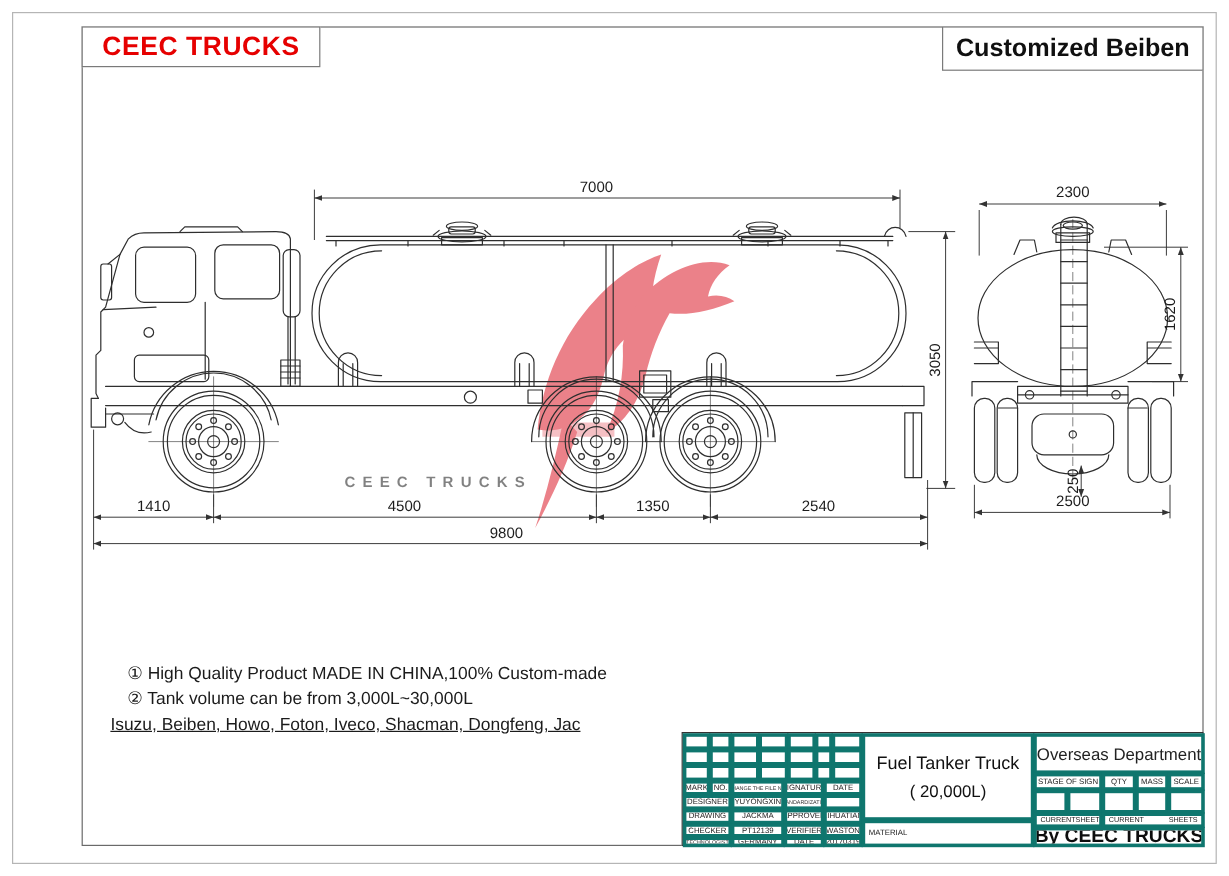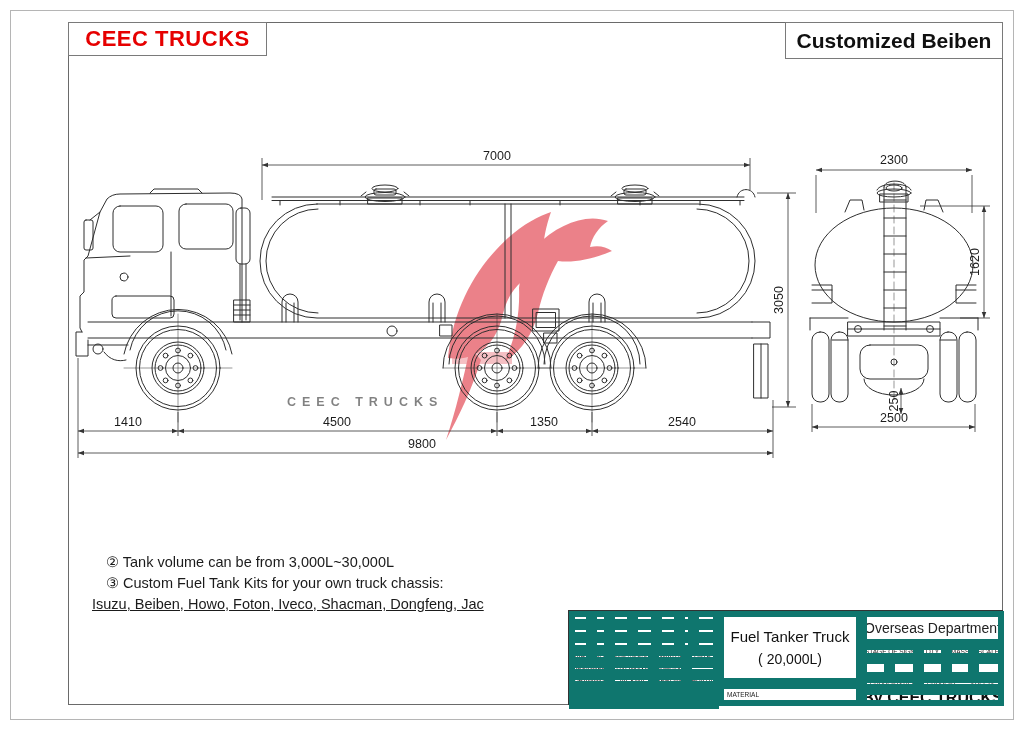--- a/index.html
+++ b/index.html
@@ -16,21 +16,21 @@
              font-size:21px;font-weight:bold;color:#101010;}
   #drawing-svg{left:0;top:0;width:1024px;height:730px;}
   svg text{font-family:"Liberation Sans",sans-serif;fill:#1c1c1c;font-size:12.5px;}
   
   #notes{left:78px;top:552px;width:440px;}
   #notes .hd{font-size:15.5px;margin-bottom:7px;}
   #notes .it{font-size:14.5px;line-height:21px;margin-left:28px;white-space:nowrap;}
   #notes .it.last{margin-left:14px;text-decoration:underline;}
   
   #tblock{left:568px;top:610px;width:435px;height:95px;border:1px solid #333;background:#fff;}
-  .tb{position:absolute;box-sizing:border-box;border:6px solid #0f766e;
+  .tb{position:absolute;box-sizing:border-box;border:3px solid #0f766e;
       display:flex;align-items:center;justify-content:center;overflow:hidden;
       font-size:6.5px;color:#222;white-space:nowrap;}
   .tb.tiny{font-size:4.5px;color:#333;}
   .tb.left{justify-content:flex-start;padding-left:3px;}
   .tb.between{justify-content:space-between;padding:0 3px;}
   .prod-name{font-size:15px;color:#111;}
   .prod-cap{font-size:14px;color:#111;}
   .dept{font-size:14px;}
   .byline{font-size:16px;font-weight:bold;color:#0d0d0d;}
 </style>
@@ -211,22 +211,22 @@
   </svg>
 
   <div id="logo-box" class="abs">
     <span>CEEC TRUCKS</span>
   </div>
   <div id="title-box" class="abs">
     <span>Customized Beiben</span>
   </div>
 
   <div id="notes" class="abs">
+    <div class="it">① High Quality Product MADE IN CHINA,100% Custom-made</div>
     <div class="it">② Tank volume can be from 3,000L~30,000L</div>
-    <div class="it">③ Custom Fuel Tank Kits for your own truck chassis:</div>
     <div class="it last">Isuzu, Beiben, Howo, Foton, Iveco, Shacman, Dongfeng, Jac</div>
   </div>
 
   <div id="tblock" class="abs">
 
     <div class="tb" style="left:0;top:0;width:23px;height:14px"></div>
     <div class="tb" style="left:22px;top:0;width:19px;height:14px"></div>
     <div class="tb" style="left:40px;top:0;width:24px;height:14px"></div>
     <div class="tb" style="left:63px;top:0;width:25px;height:14px"></div>
     <div class="tb" style="left:87px;top:0;width:24px;height:14px"></div>

